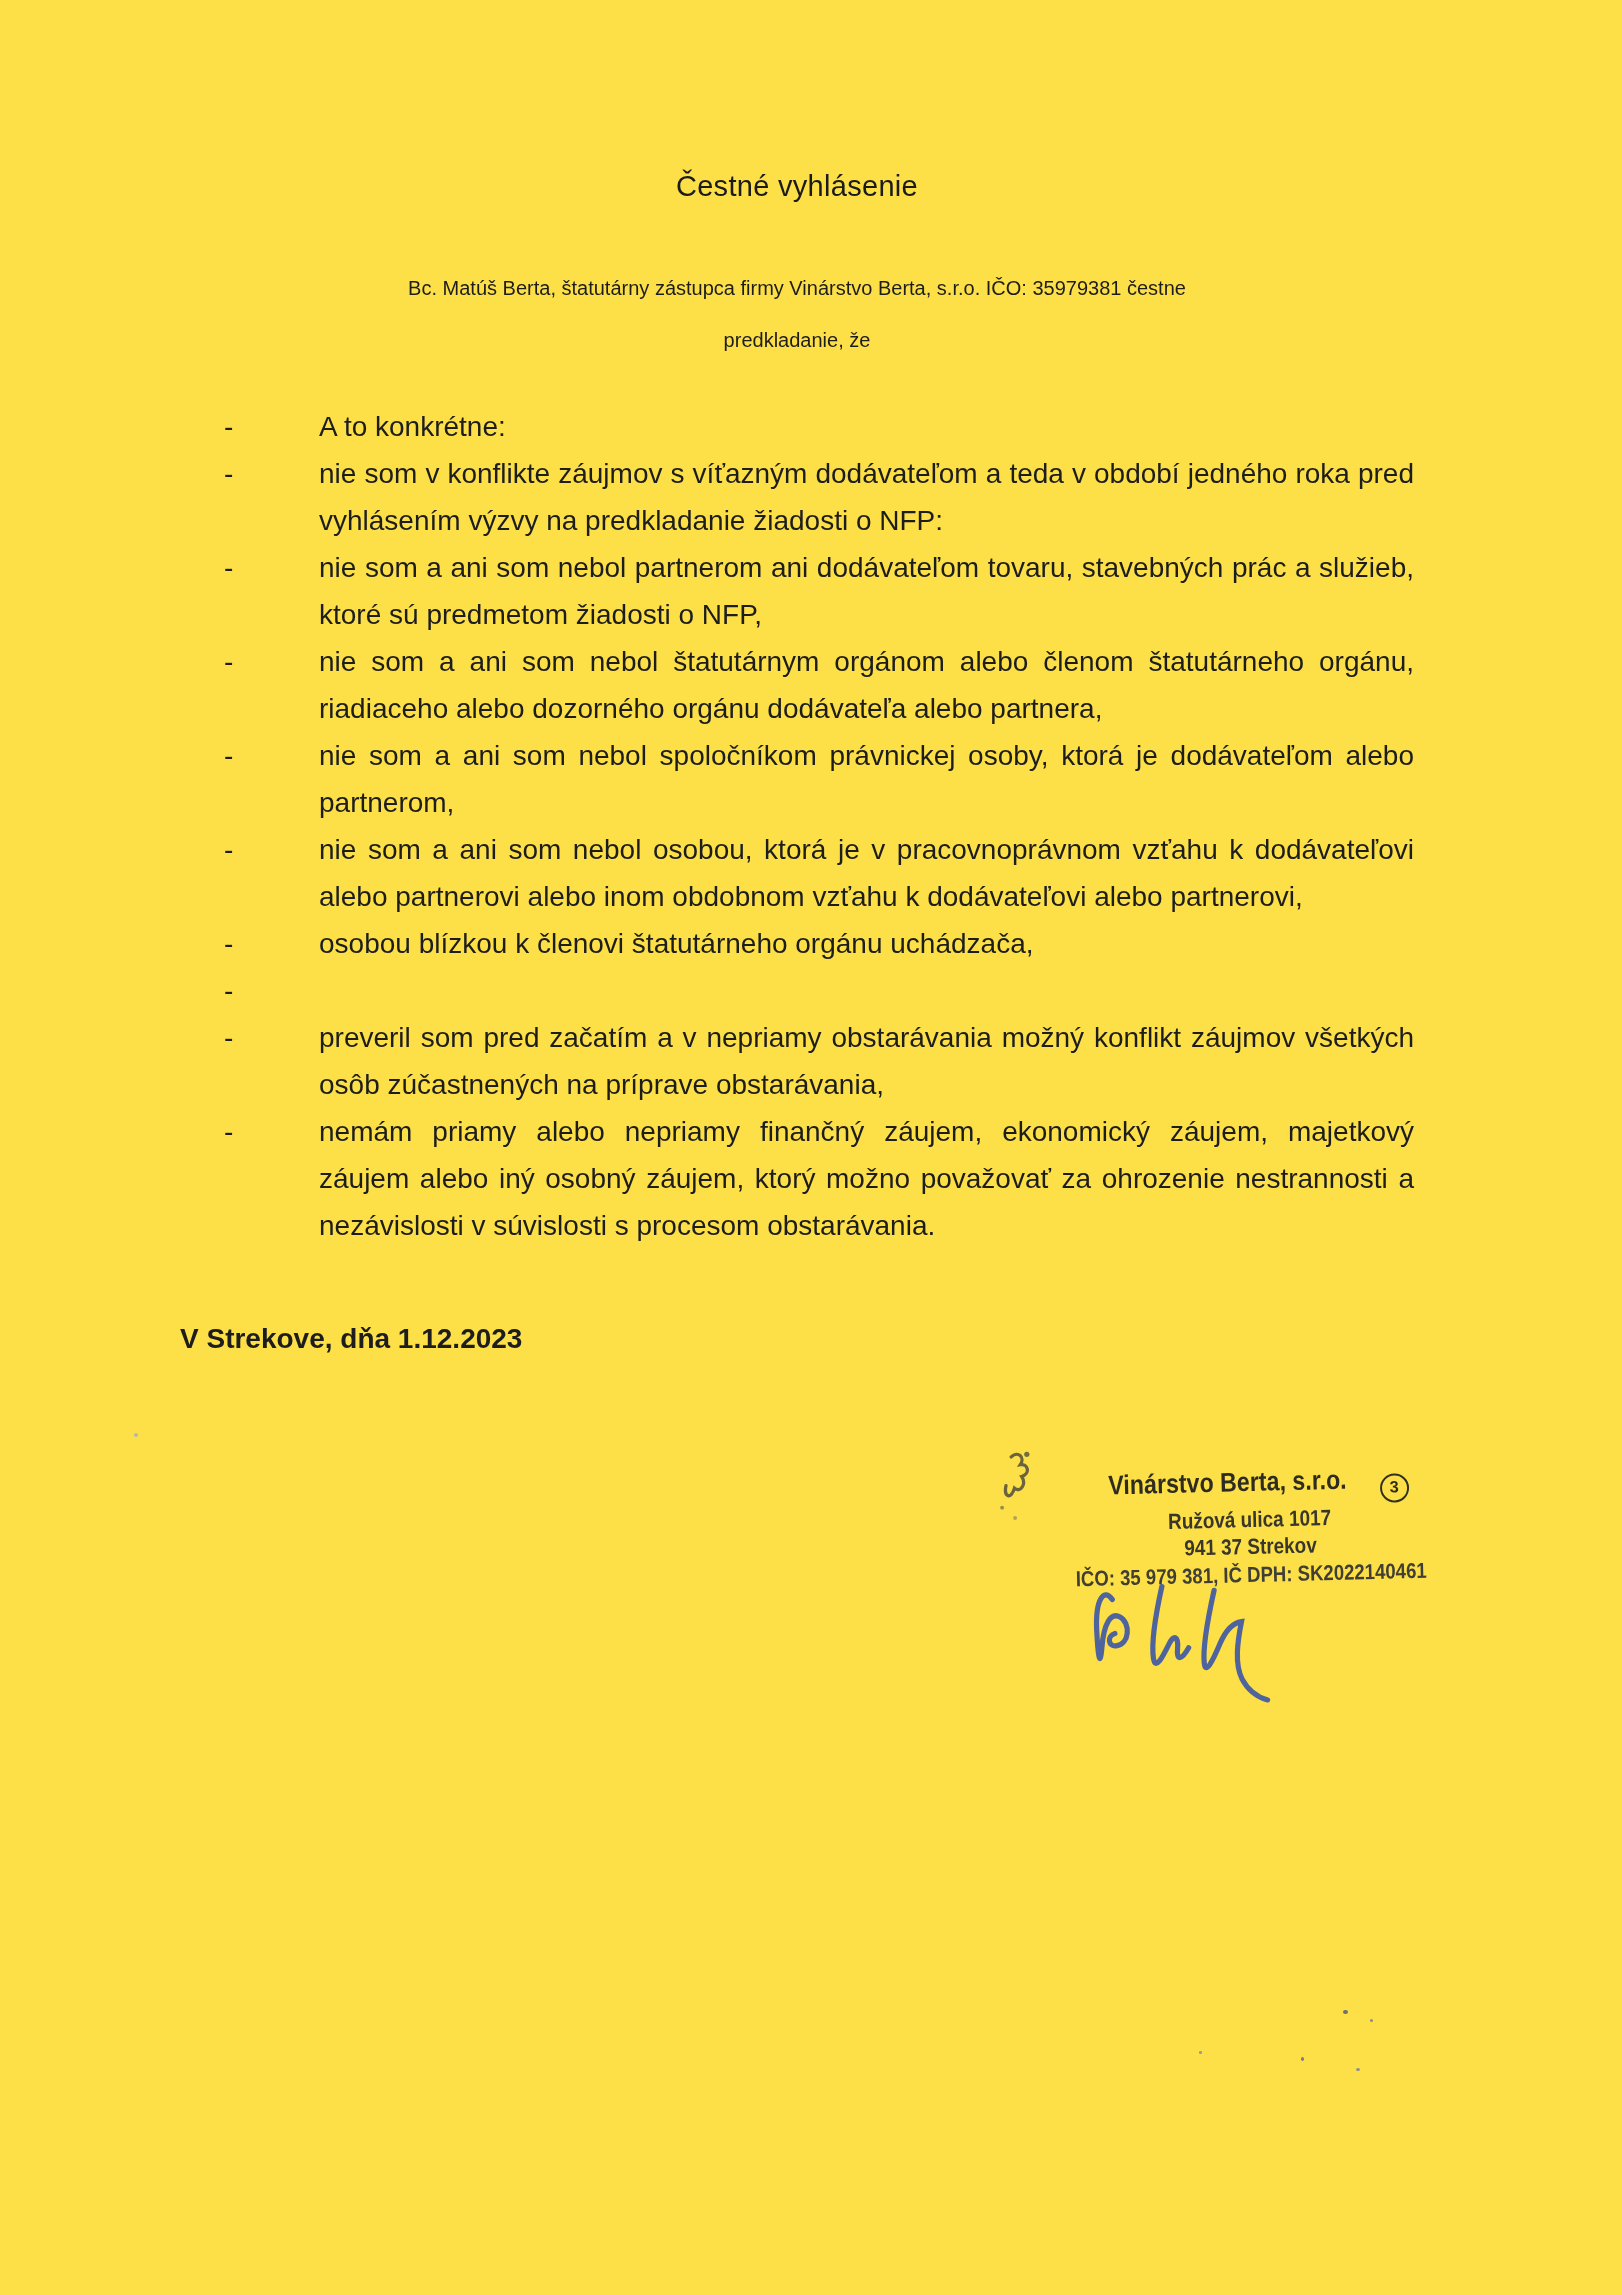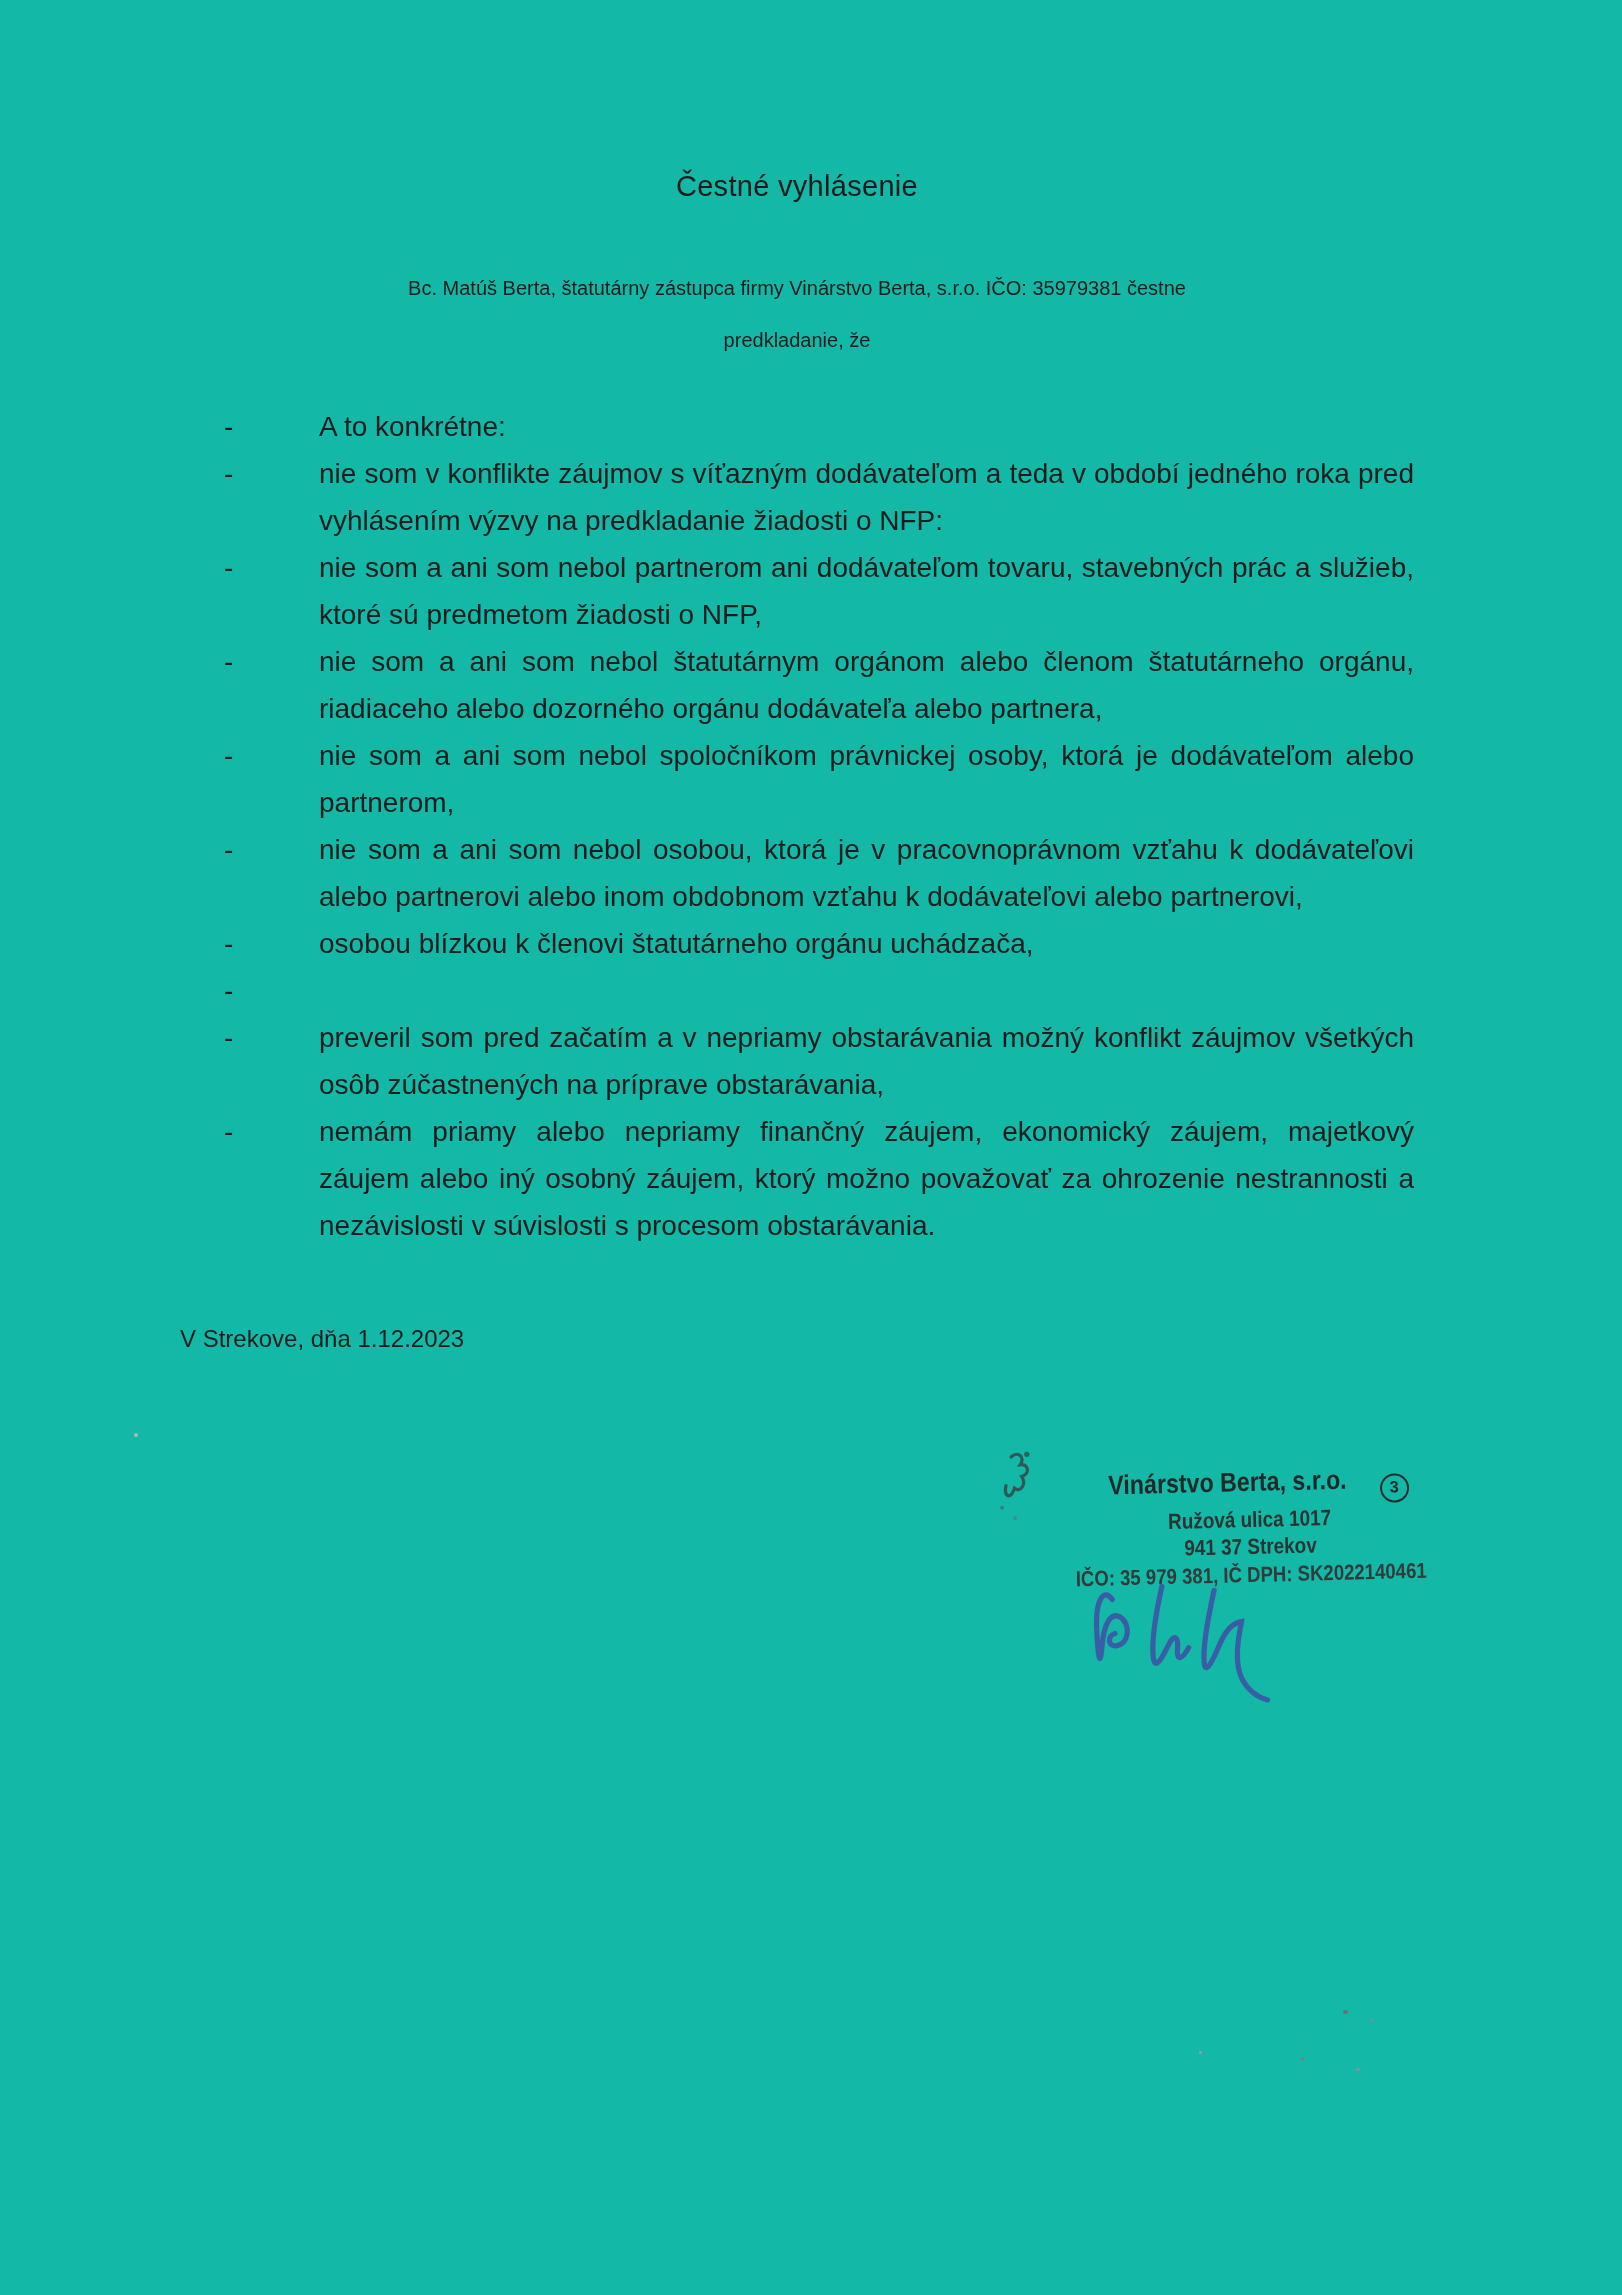--- a/index.html
+++ b/index.html
@@ -1,21 +1,21 @@
 <!DOCTYPE html>
 <html lang="sk" style="font-size:10.5px"><head>
 <meta charset="utf-8">
 <style>
   html, body { margin: 0; padding: 0; background: #e8e8e8; }
   .page {
     position: relative;
     width: 1623px;
     height: 2295px;
     margin: 0 auto;
-    background: #14b8a6;
+    background: #fde047;
     overflow: hidden;
     font-family: "Liberation Sans", "DejaVu Sans", sans-serif;
     color: #1d1d1d;
   }
   .content {
     padding: 171px 209px 0 180px; 
   }
   .doc-title {
     margin: 0 0 60px 0;
     text-align: center;
@@ -44,22 +44,23 @@
     flex: 0 0 139px;
     box-sizing: border-box;
     padding-left: 44px;
     user-select: none;
   }
   .item-body { flex: 1 1 auto; min-width: 0; }
   .item-text { margin: 0; text-align: justify; }
   .item-note { margin: 0; text-align: left; }
   .date-line {
     margin: 73px 0 0 0;
-    font-size: 24px;
+    font-size: 28px;
     line-height: 34px;
+    font-weight: bold;
   }
 
   
   .stamp {
     position: absolute;
     left: 1021px;
     top: 1467px;
     width: 458px;
     text-align: center;
     transform: rotate(-1.4deg);

